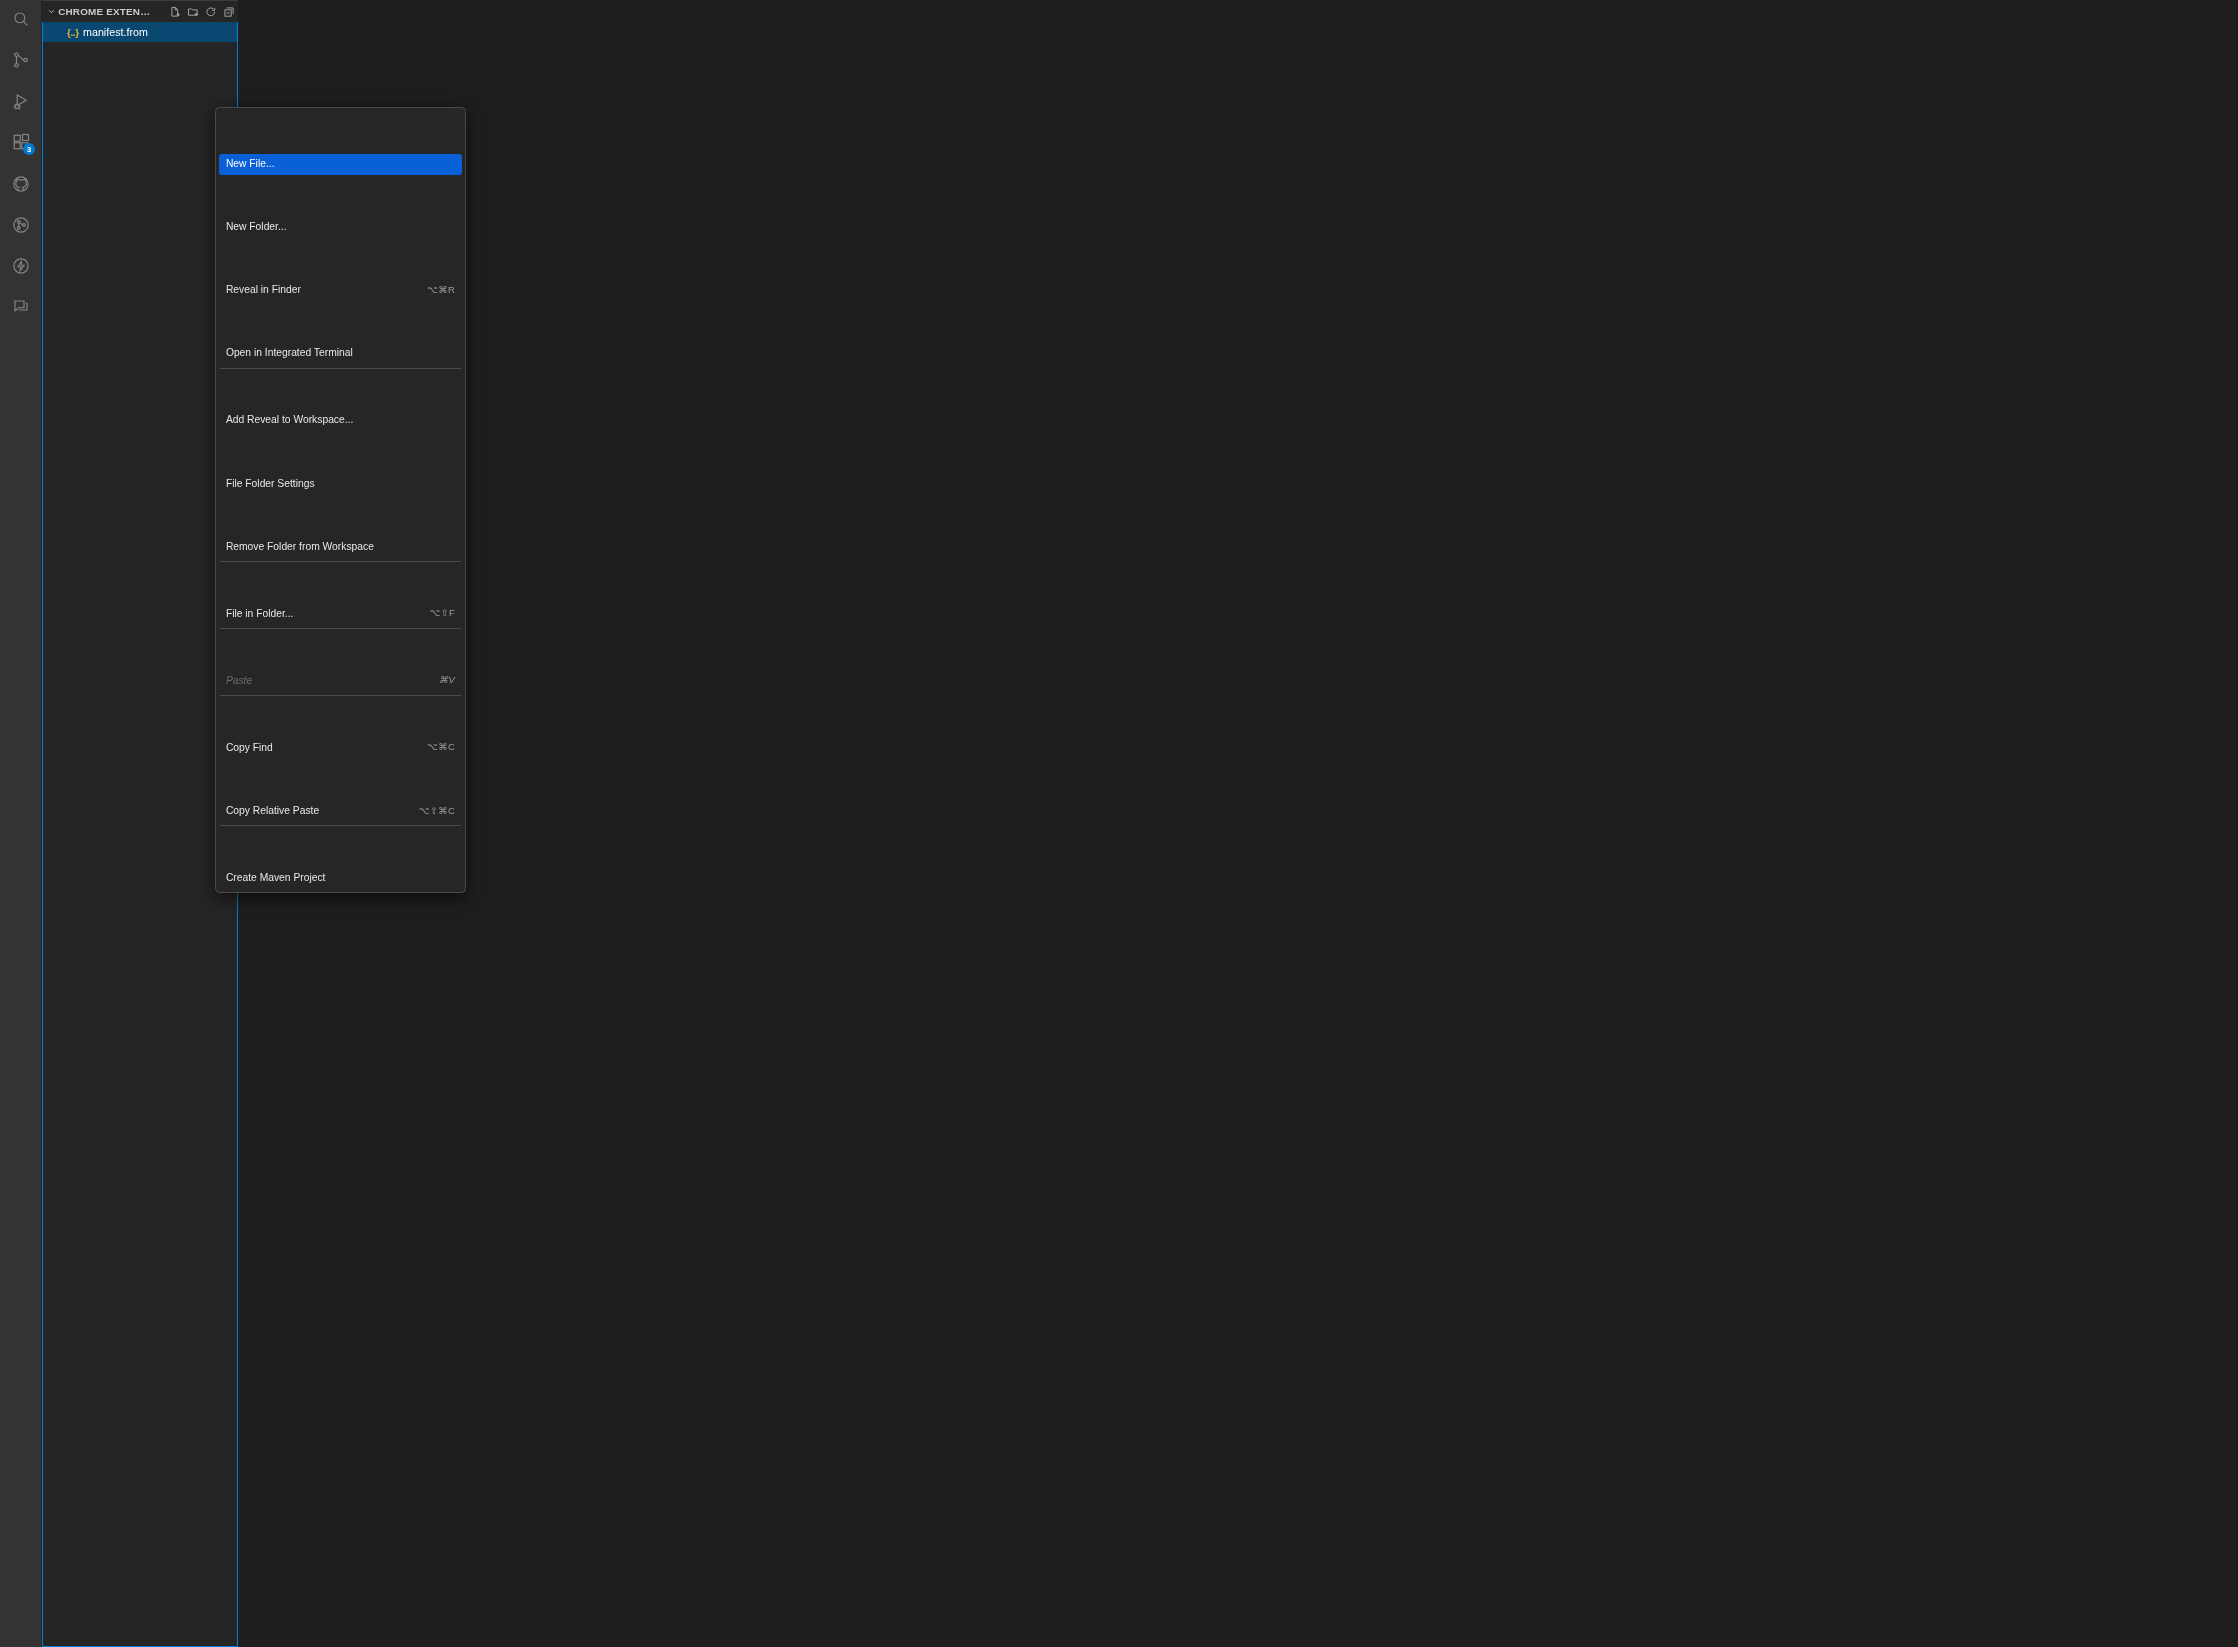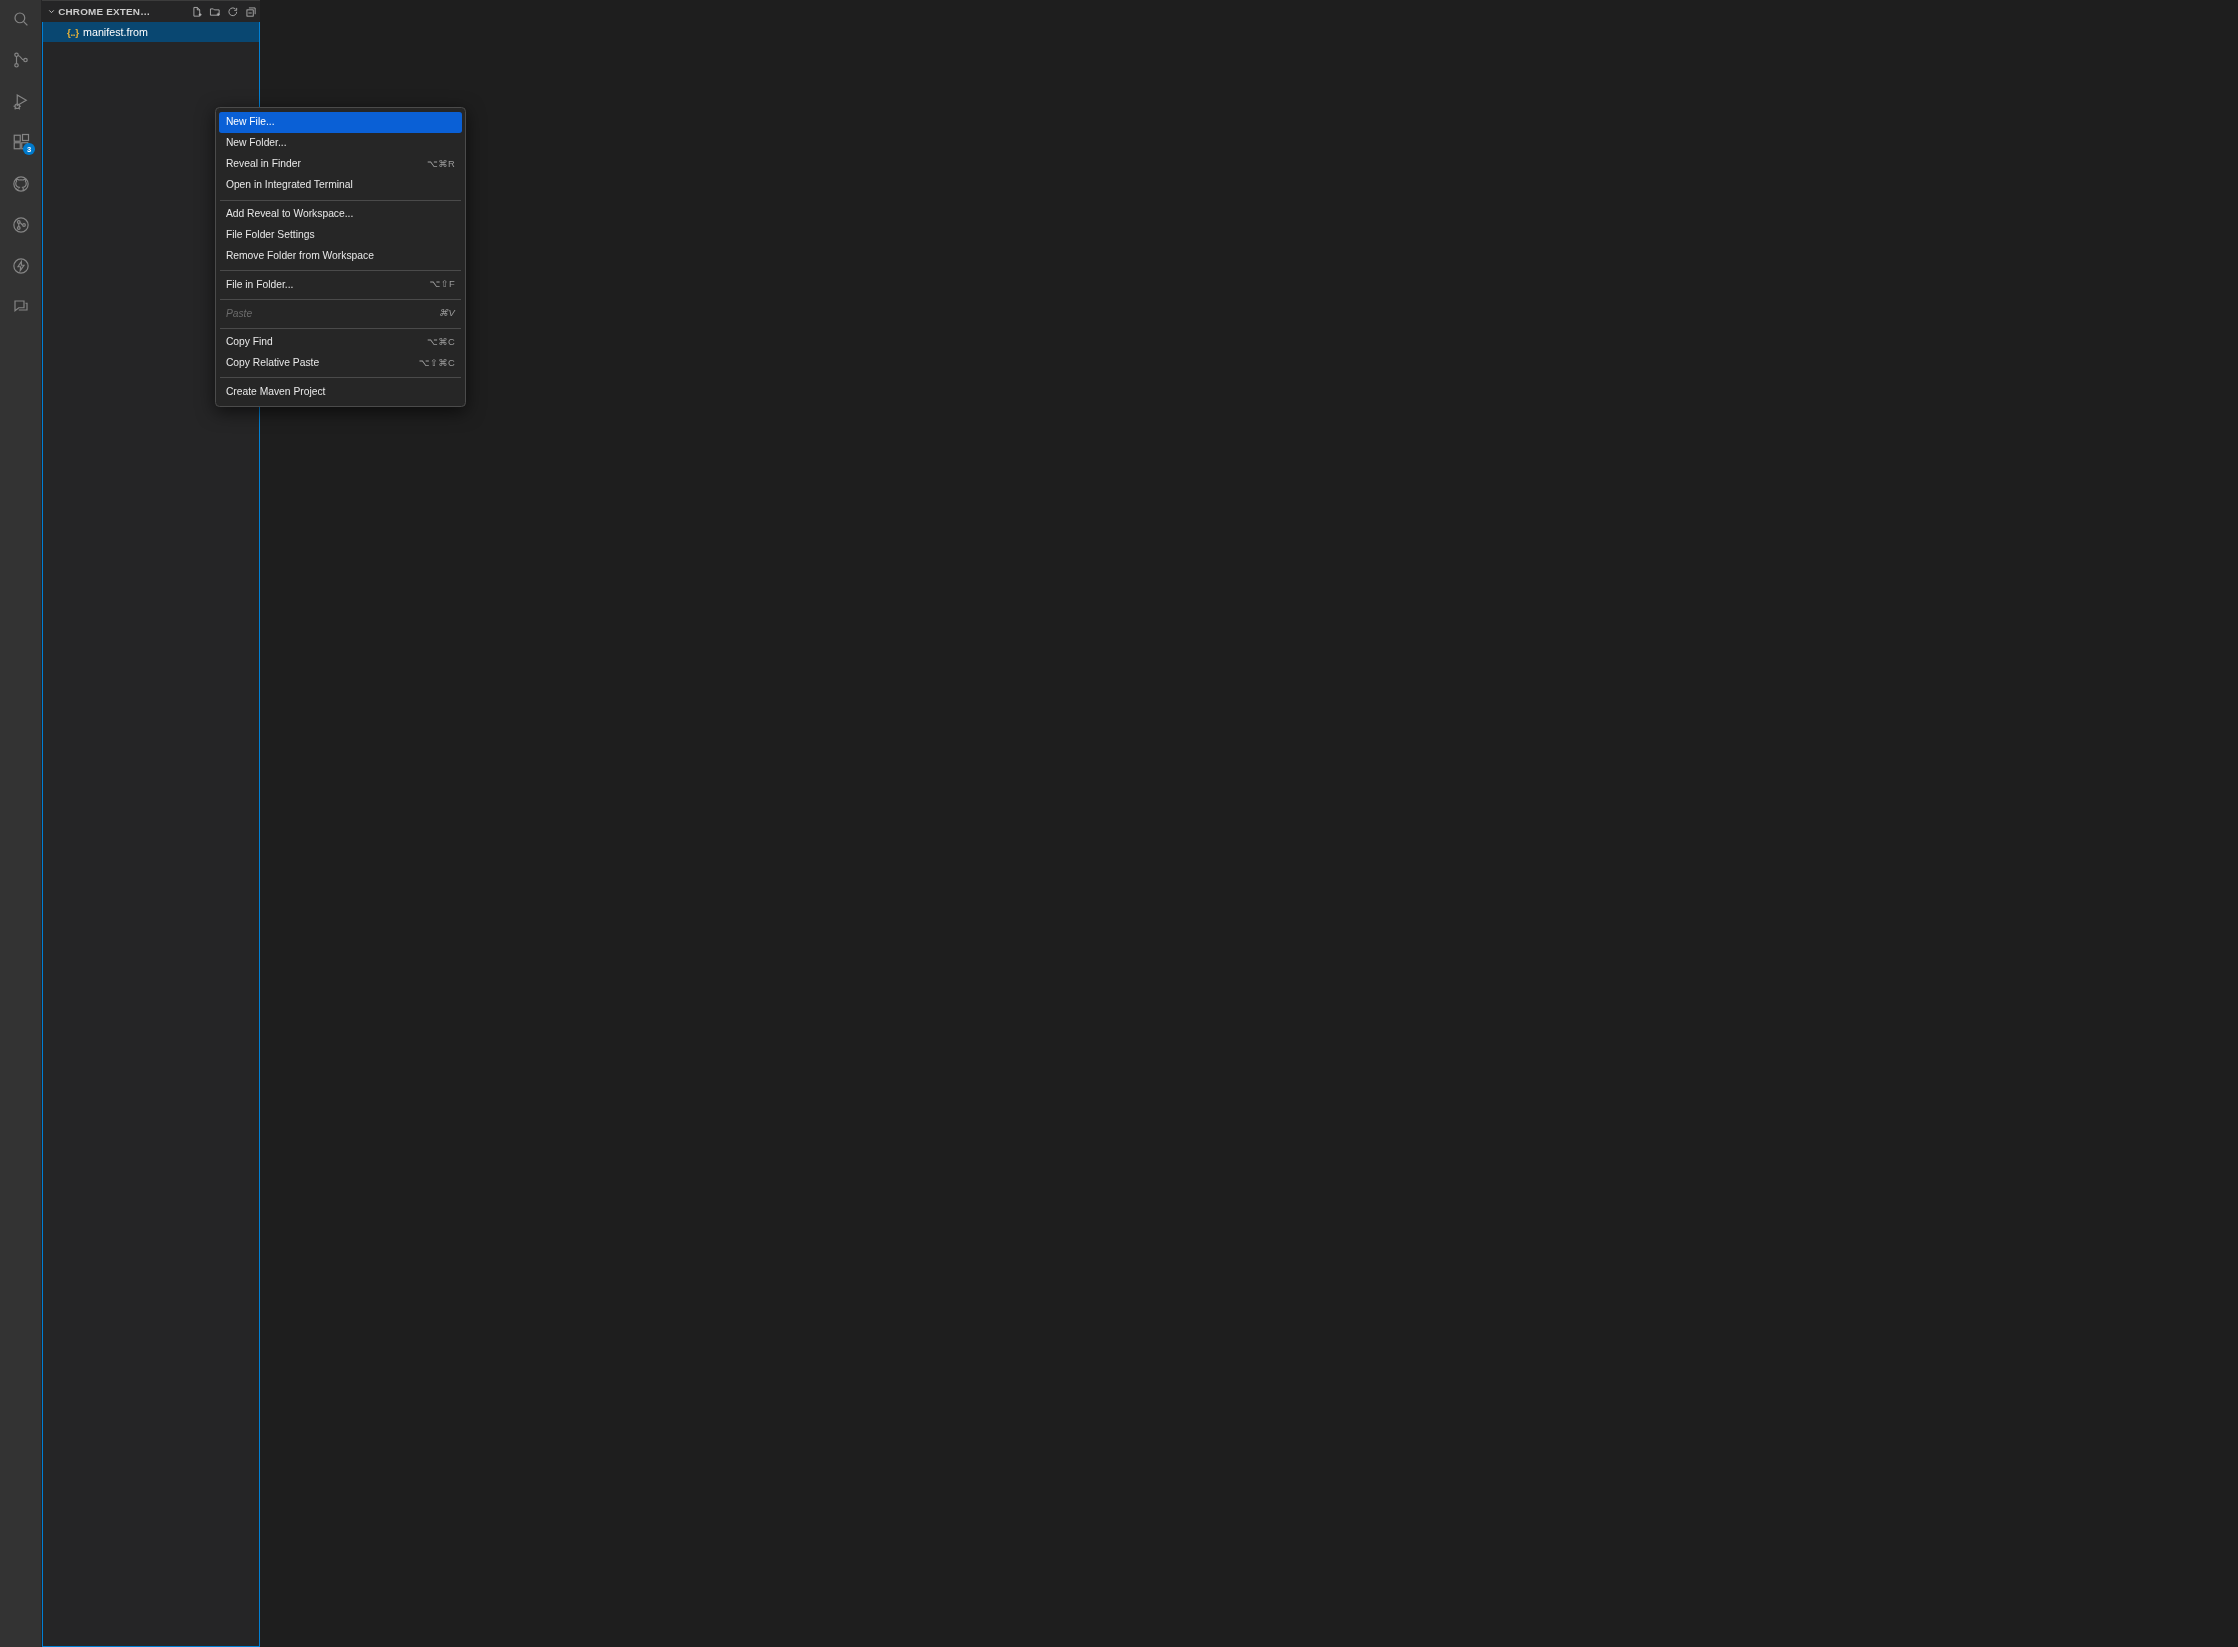--- a/index.html
+++ b/index.html
@@ -48,21 +48,21 @@
     height: 11.6px;
     font-size: 7.6px;
     font-weight: 600;
     display: flex;
     align-items: center;
     justify-content: center;
     padding: 0 0.9px;
   }
   
   .sidebar {
-    width: 219px;
+    width: 197px;
     background: #252526;
     border-left: 0.4px solid #252526;
     display: flex;
     flex-direction: column;
   }
   .explorer-header {
     height: 22.4px;
     display: flex;
     align-items: center;
     padding: 0 3.6px 0 4.5px;
@@ -125,20 +125,21 @@
     color: #e8e8e8;
   }
   .menu-item {
     display: flex;
     align-items: center;
     justify-content: space-between;
     padding: 3.6px 7.2px;
     border-radius: 2.7px;
     cursor: pointer;
     line-height: 1.35;
+    margin-top: 42px;
   }
   .menu-item.selected { background: #0a60d6; color: #ffffff; }
   .menu-item.disabled { color: #6b6b6b; cursor: default; font-style: italic; }
   .menu-item .shortcut {
     color: #9d9d9d;
     font-size: 9.4px;
     letter-spacing: 0.4px;
   }
   .menu-sep {
     height: 0.4px;

